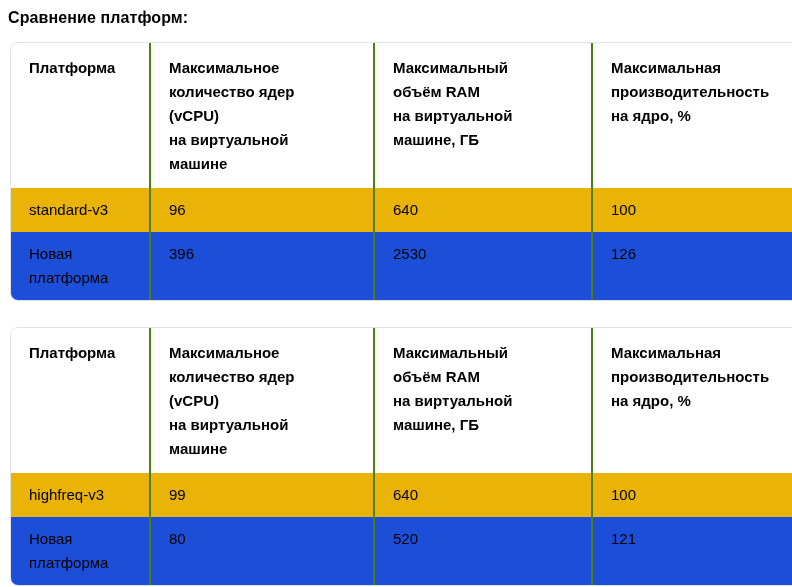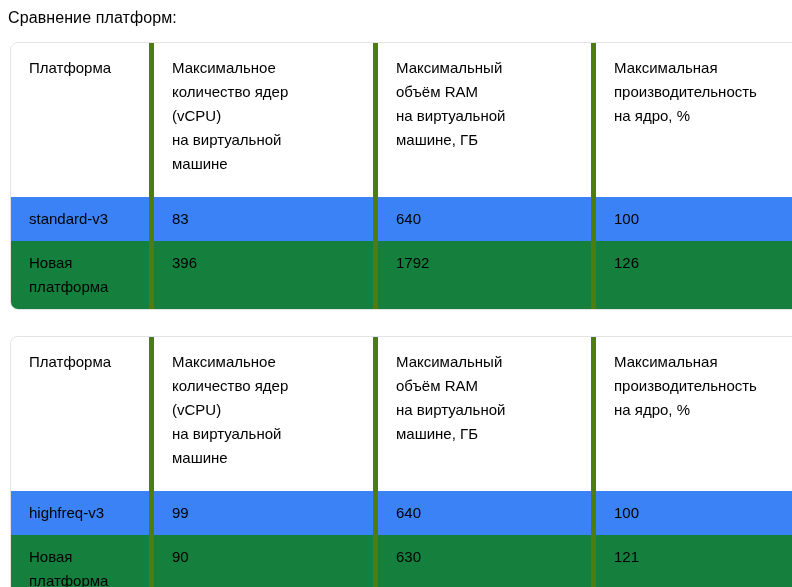--- a/index.html
+++ b/index.html
@@ -10,59 +10,59 @@
   body {
     width: 792px;
     height: 587px;
     overflow: hidden;
     font-family: "Liberation Sans", sans-serif;
     color: #000000;
     -webkit-font-smoothing: antialiased;
   }
   .page-title {
     font-size: 16px;
-    font-weight: 400;
+    font-weight: 700;
     line-height: 19px;
     margin: 8px 0 0 8px;
     letter-spacing: 0.1px;
   }
   .cmp-table {
     border-collapse: separate;
     border-spacing: 0;
     table-layout: fixed;
     width: 930px;            
     margin-left: 10px;
     border: 1px solid #e2e3e4;
     border-radius: 8px;
     font-size: 15px;
     line-height: 24px;
   }
   .cmp-table.first { margin-top: 15px; }
   .cmp-table.second { margin-top: 26px; }
   .cmp-table th {
-    font-weight: 400;
+    font-weight: 700;
     text-align: left;
     vertical-align: top;
-    padding: 13px 16px 21px 18px;
+    padding: 13px 16px 12px 18px;
     white-space: pre-line;
     background: #ffffff;
   }
   .cmp-table td {
     text-align: left;
     vertical-align: top;
     padding: 10px 16px 10px 18px;
-    background: #15803d;
+    background: #1d4ed8;
   }
   .cmp-table th + th,
   .cmp-table td + td {
-    border-left: 5px solid #4d7c0f;
+    border-left: 2px solid #4d7c0f;
     margin-left: 12px;
   }
   .cmp-table tr.shaded td {
-    background: #3b82f6;
+    background: #eab308;
   }
   
   .cmp-table tr:first-child th:first-child { border-top-left-radius: 7px; }
   .cmp-table tr:last-child  td:first-child { border-bottom-left-radius: 7px; }
   col.c1 { width: 138px; }
   col.c2 { width: 224px; }
   col.c3 { width: 218px; }
   col.c4 { width: 348px; }
 </style>
 </head>
@@ -88,28 +88,28 @@
       <th>Максимальный
 объём RAM
 на виртуальной
 машине, ГБ</th>
       <th>Максимальная
 производительность
 на ядро, %</th>
     </tr>
     <tr class="shaded">
       <td>standard-v3</td>
-      <td>83</td>
+      <td>96</td>
       <td>640</td>
       <td>100</td>
     </tr>
     <tr>
       <td>Новая платформа</td>
       <td>396</td>
-      <td>1792</td>
+      <td>2530</td>
       <td>126</td>
     </tr>
   </tbody>
 </table>
 
 <table class="cmp-table second">
   <colgroup>
     <col class="c1">
       <col class="c2">
       <col class="c3">
@@ -132,18 +132,18 @@
 на ядро, %</th>
     </tr>
     <tr class="shaded">
       <td>highfreq-v3</td>
       <td>99</td>
       <td>640</td>
       <td>100</td>
     </tr>
     <tr>
       <td>Новая платформа</td>
-      <td>90</td>
-      <td>630</td>
+      <td>80</td>
+      <td>520</td>
       <td>121</td>
     </tr>
   </tbody>
 </table>
 
 </body></html>

